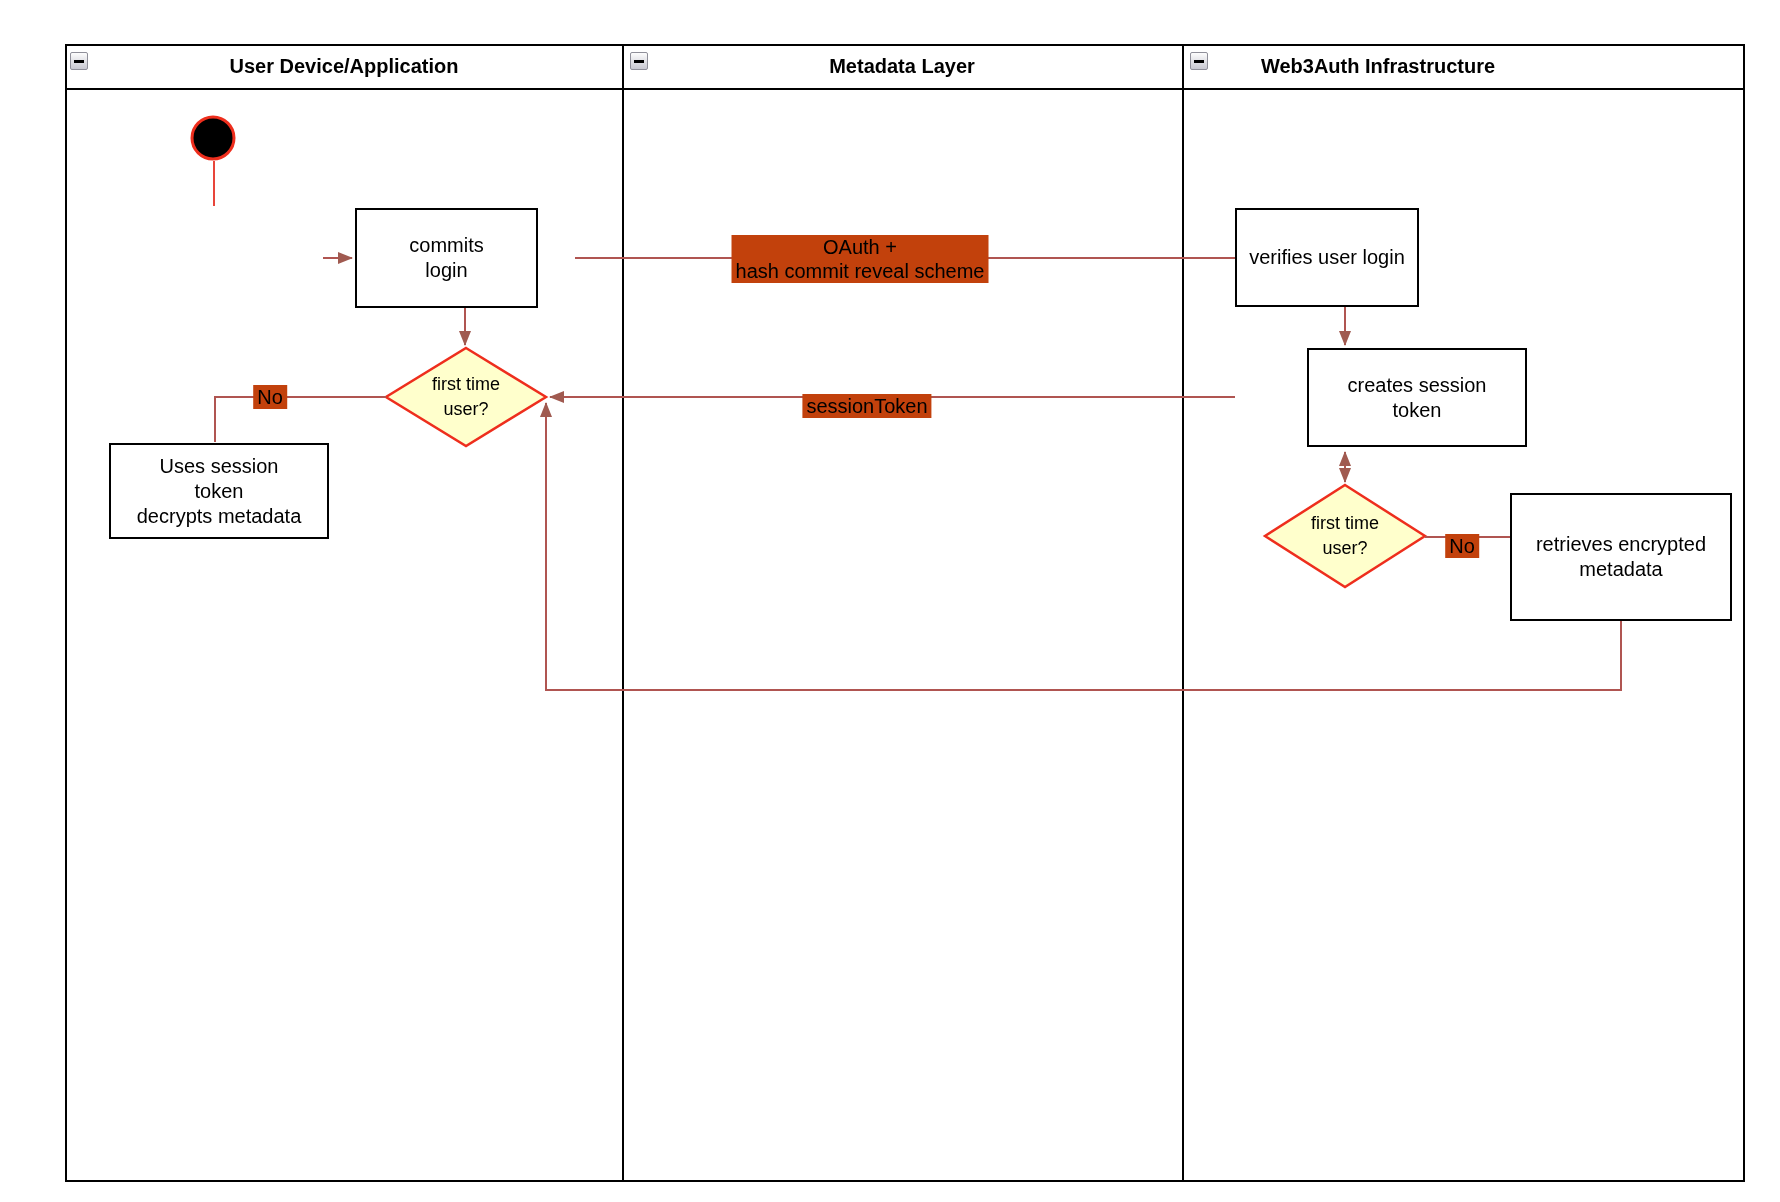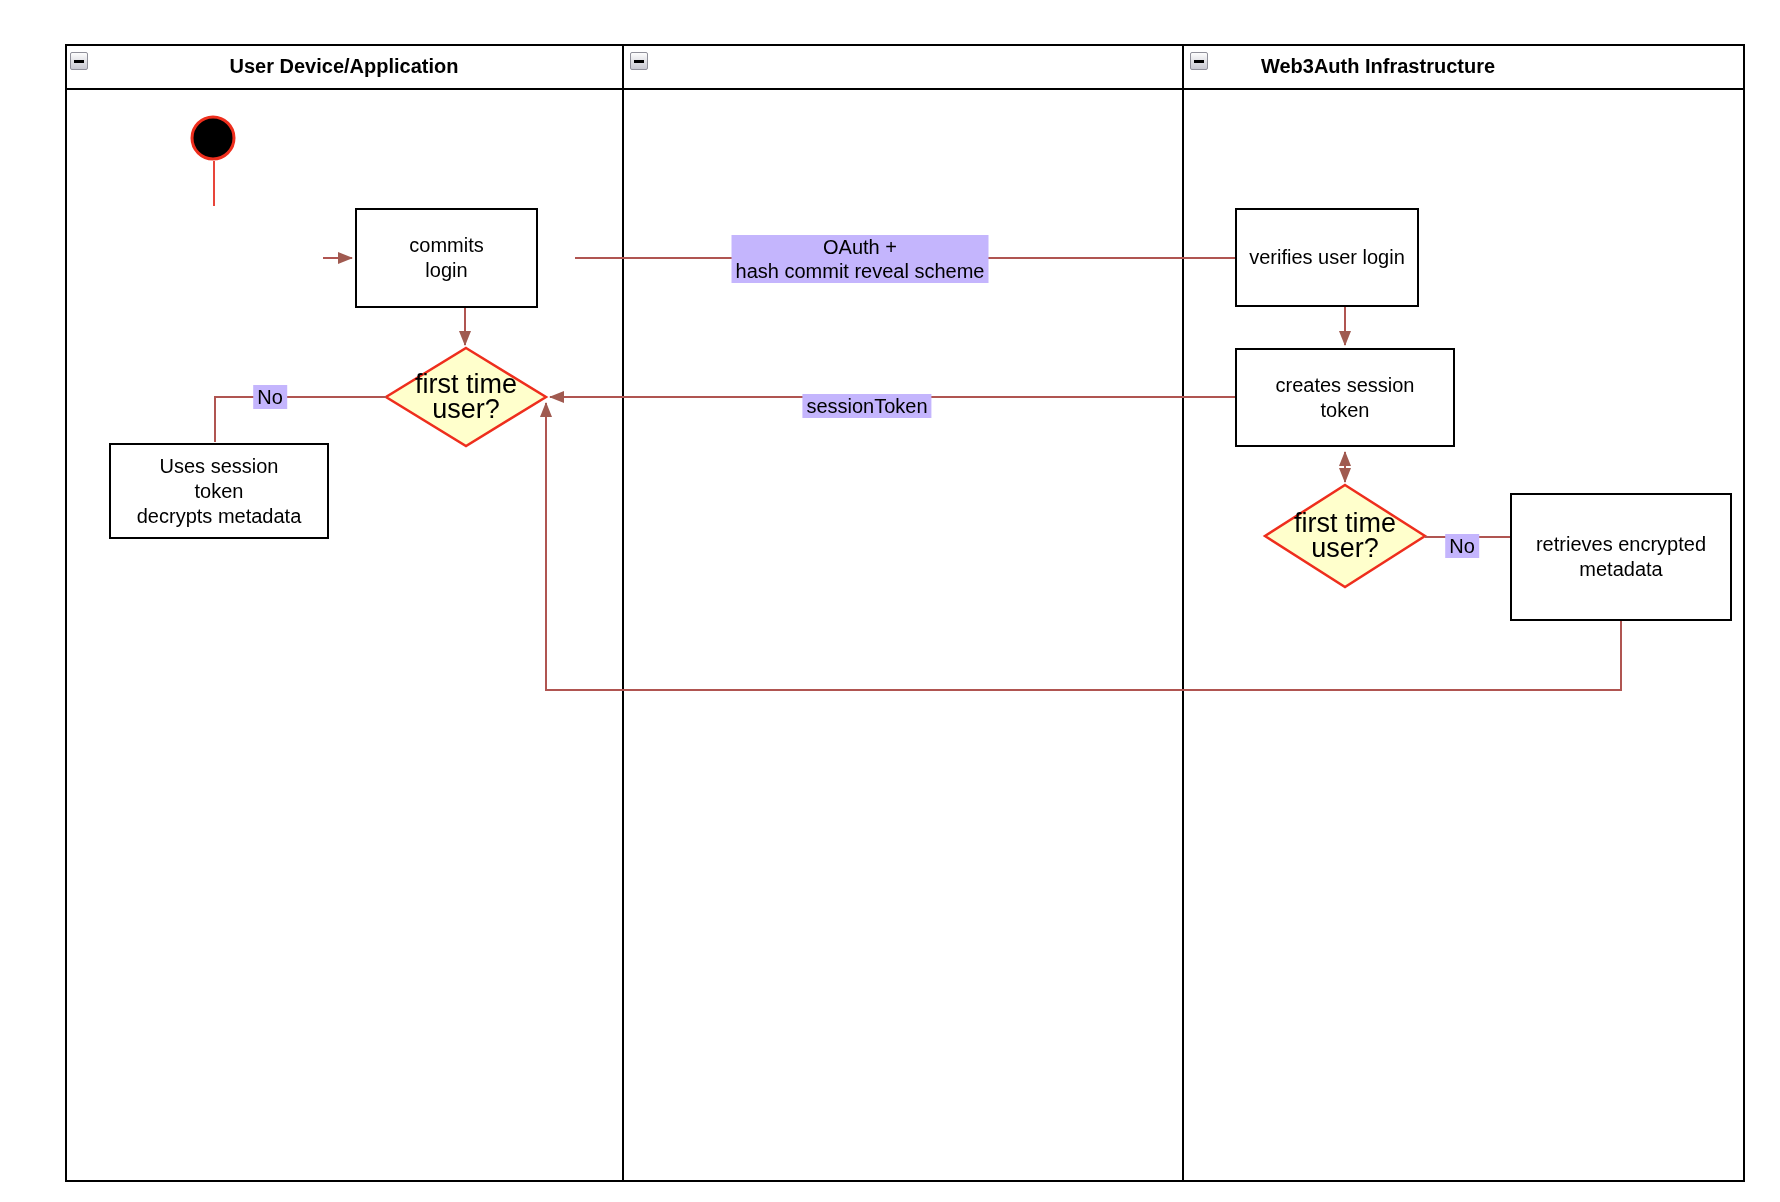--- a/index.html
+++ b/index.html
@@ -28,37 +28,40 @@
   .collapse-btn{width:18px;height:18px;border:1px solid #8f8f99;border-radius:2px;
     background:linear-gradient(#fdfdfd,#c9c9d2);display:flex;align-items:center;justify-content:center;
     z-index:4;cursor:pointer;}
   .minus-bar{display:block;width:10px;height:3px;background:#000;}
   
   #edge-layer{position:absolute;left:0;top:0;z-index:2;}
   
   .node{background:#fff;border:2px solid #000;display:flex;align-items:center;justify-content:center;
     text-align:center;font-size:20px;line-height:25px;white-space:pre-line;z-index:3;}
   .diamond-label{display:flex;align-items:center;justify-content:center;text-align:center;
-    font-size:27px;line-height:25px;white-space:pre-line;z-index:3;background:transparent;}
+    font-size:18px;line-height:25px;white-space:pre-line;z-index:3;background:transparent;}
   
-  .edge-label{transform:translate(-50%,-50%);background:#c4b5fd;padding:0 4px;text-align:center;
+  .edge-label{transform:translate(-50%,-50%);background:#c2410c;padding:0 4px;text-align:center;
     font-size:20px;line-height:24px;white-space:pre-line;z-index:3;}
 </style>
 </head>
 <body>
 
 <div id="canvas">
 
   <div class="abs pool"></div>
   <div class="abs header-underline"></div>
   <div class="abs lane-divider" style="left:622px"></div>
   <div class="abs lane-divider" style="left:1182px"></div>
 
   <div class="abs lane-header" style="left:67px;width:554px">
       <span>User Device/Application</span>
+    </div>
+  <div class="abs lane-header" style="left:623px;width:558px">
+      <span>Metadata Layer</span>
     </div>
   <div class="abs lane-header" style="left:1112px;width:532px">
       <span>Web3Auth Infrastructure</span>
     </div>
 
   <div class="abs collapse-btn" style="left:70px;top:52px">
       <span class="minus-bar"></span>
     </div>
   <div class="abs collapse-btn" style="left:630px;top:52px">
       <span class="minus-bar"></span>
@@ -91,21 +94,21 @@
     <path d="M1425,537 L1510,537" stroke="#b05551" stroke-width="2" fill="none"></path>
     <path d="M1621,593 L1621,690 L546,690 L546,403" stroke="#b05551" stroke-width="2" fill="none" marker-end="url(#arr)"></path>
   </svg>
 
   <div class="abs node" style="left:355px;top:208px;width:183px;height:100px">commits
 login</div>
   <div class="abs node" style="left:109px;top:443px;width:220px;height:96px">Uses session
 token
 decrypts metadata</div>
   <div class="abs node" style="left:1235px;top:208px;width:184px;height:99px">verifies user login</div>
-  <div class="abs node" style="left:1235px;top:348px;width:220px;height:99px">creates session
+  <div class="abs node" style="left:1307px;top:348px;width:220px;height:99px">creates session
 token</div>
   <div class="abs node" style="left:1510px;top:493px;width:222px;height:128px">retrieves encrypted
 metadata</div>
 
   <div class="abs diamond-label" style="left:386px;top:347px;width:160px;height:100px">first time
 user?</div>
   <div class="abs diamond-label" style="left:1265px;top:486px;width:160px;height:100px">first time
 user?</div>
 
   <div class="abs edge-label" style="left:860px;top:259px">OAuth +

